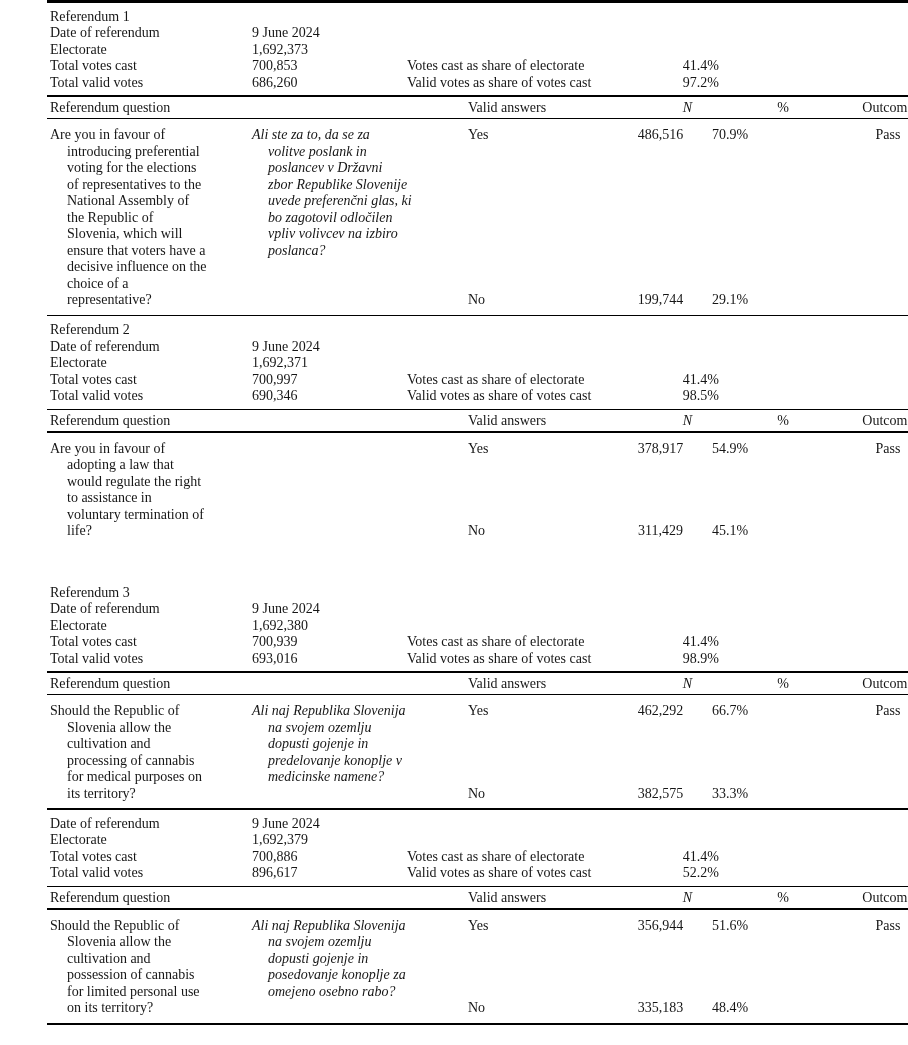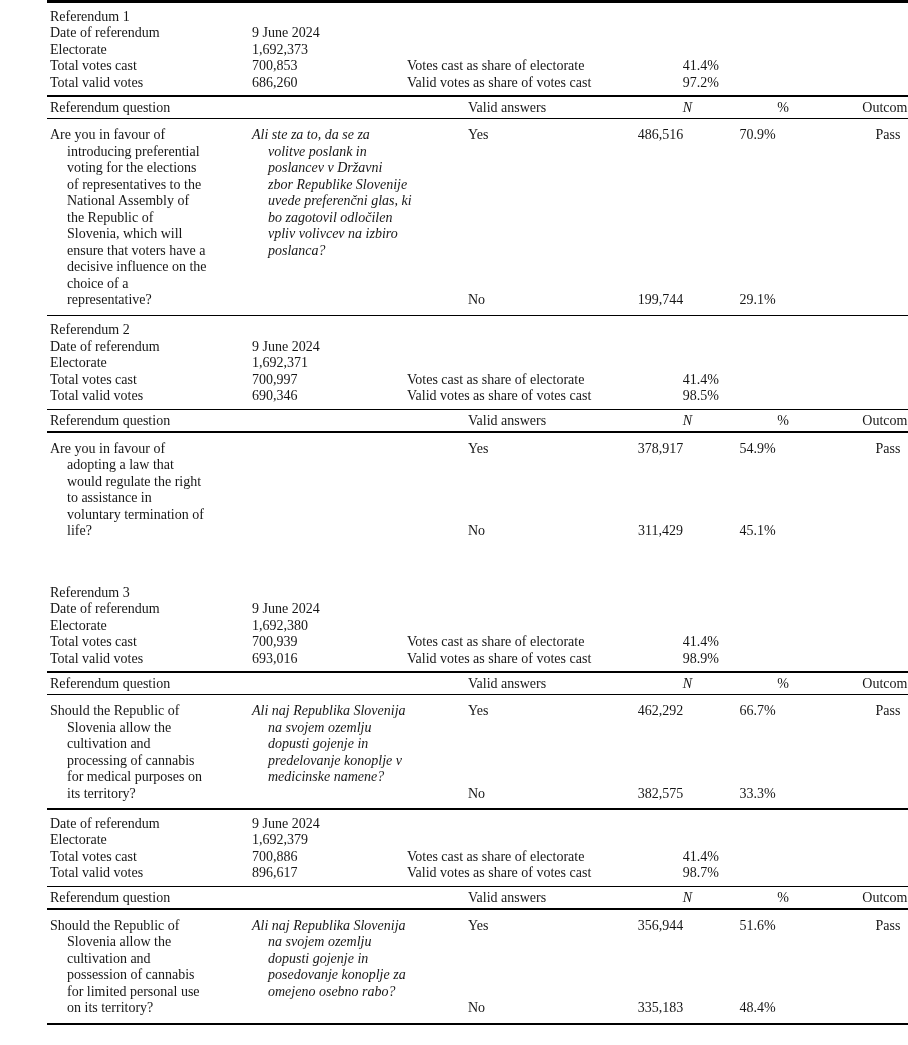--- a/index.html
+++ b/index.html
@@ -49,21 +49,21 @@
     padding-left:16px;text-indent:-16px;
     white-space:pre-line;
     font-style:italic;
   }
   .ans{position:absolute;left:0;right:0;height:16.5px;}
   .ans span{position:absolute;top:0;white-space:nowrap;}
   .ans-yes{top:8px;}
   .ans-no{bottom:6px;}
   .a-label{left:446px;}
   .a-n{left:590px;width:97px;text-align:center;}
-  .a-pct{left:690px;width:91px;text-align:center;}
+  .a-pct{left:690px;width:91px;text-align:left;}
   .a-out{left:820px;width:92px;text-align:center;}
 </style>
 </head>
 <body>
 
 <div class="page">
 
   <div class="rule thick"></div>
 
   <div>
@@ -269,21 +269,21 @@
       <div class="mrow">
         <span class="c1">Total votes cast</span>
         <span class="c2">700,886</span>
         <span class="c3">Votes cast as share of electorate</span>
         <span class="c4">41.4%</span>
       </div>
       <div class="mrow">
         <span class="c1">Total valid votes</span>
         <span class="c2">896,617</span>
         <span class="c3">Valid votes as share of votes cast</span>
-        <span class="c4">98.7%</span>
+        <span class="c4">52.2%</span>
       </div>
     </div>
     <div class="rule"></div>
     <div class="hrow">
       <span class="h-q">Referendum question</span>
       <span class="h-va">Valid answers</span>
       <span class="h-n">N</span>
       <span class="h-pct">%</span>
       <span class="h-out">Outcome</span>
     </div>

